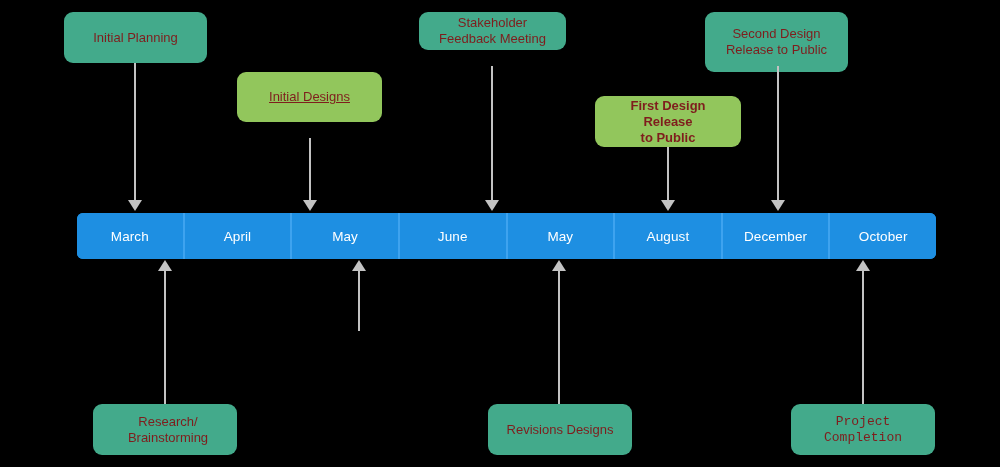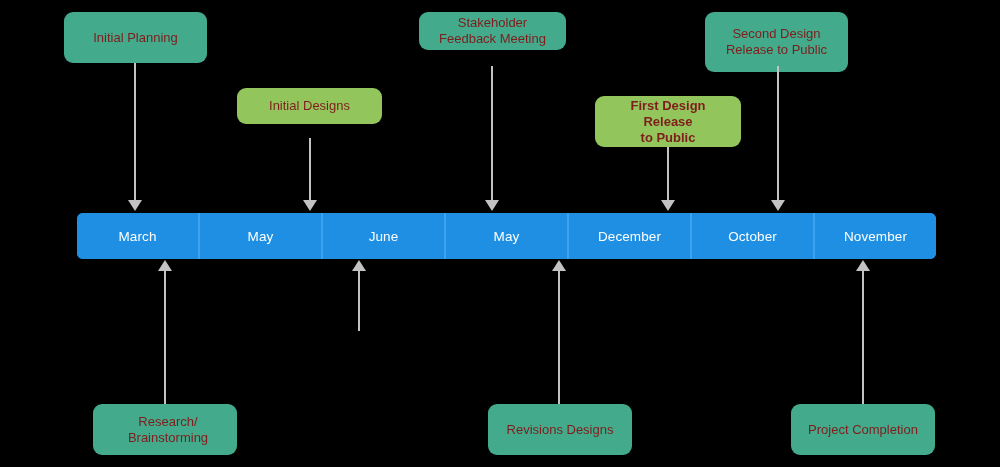--- a/index.html
+++ b/index.html
@@ -79,21 +79,21 @@
 </style>
 </head>
 <body>
 
 <div id="stage">
 
   <div class="event-box teal" style="left:64px; top:12px; width:143px; height:51px;">
     <span>Initial Planning</span>
   </div>
 
-  <div class="event-box green" style="left:237px; top:88px; width:145px; height:36px;">
+  <div class="event-box green" style="left:237px; top:72px; width:145px; height:50px;text-decoration:underline;">
     <span>Initial Designs</span>
   </div>
 
   <div class="event-box teal" style="left:419px; top:12px; width:147px; height:38px;">
     <span>Stakeholder
 Feedback Meeting</span>
   </div>
 
   <div class="event-box green" style="left:595px; top:96px; width:146px; height:51px;font-weight:bold;">
     <span>First Design Release
@@ -115,26 +115,27 @@
   <div class="arrow-head arrow-down" style="left:485px; top:200px;"></div>
 
   <div class="connector" style="left:667px; top:147px; height:55px;"></div>
   <div class="arrow-head arrow-down" style="left:661px; top:200px;"></div>
 
   <div class="connector" style="left:777px; top:66px; height:136px;"></div>
   <div class="arrow-head arrow-down" style="left:771px; top:200px;"></div>
 
   <div class="timeline-bar">
     <div class="month-cell">March</div>
+    <div class="month-cell">April</div>
     <div class="month-cell">May</div>
     <div class="month-cell">June</div>
     <div class="month-cell">May</div>
+    <div class="month-cell">August</div>
     <div class="month-cell">December</div>
     <div class="month-cell">October</div>
-    <div class="month-cell">November</div>
   </div>
 
   <div class="connector" style="left:164px; top:271px; height:135px;"></div>
   <div class="arrow-head arrow-up" style="left:158px; top:260px;"></div>
 
   <div class="connector" style="left:358px; top:271px; height:60px;"></div>
   <div class="arrow-head arrow-up" style="left:352px; top:260px;"></div>
 
   <div class="connector" style="left:558px; top:271px; height:135px;"></div>
   <div class="arrow-head arrow-up" style="left:552px; top:260px;"></div>
@@ -145,17 +146,17 @@
   <div class="event-box teal" style="left:93px; top:404px; width:144px; height:51px;padding-left:16px;">
     <span>Research/
 Brainstorming</span>
   </div>
 
 
   <div class="event-box teal" style="left:488px; top:404px; width:144px; height:51px;">
     <span>Revisions Designs</span>
   </div>
 
-  <div class="event-box teal" style="left:791px; top:404px; width:144px; height:51px;">
+  <div class="event-box teal" style="left:791px; top:404px; width:144px; height:51px;font-family:Liberation Mono, monospace;">
     <span>Project Completion</span>
   </div>
 
 </div>
 
 </body></html>

